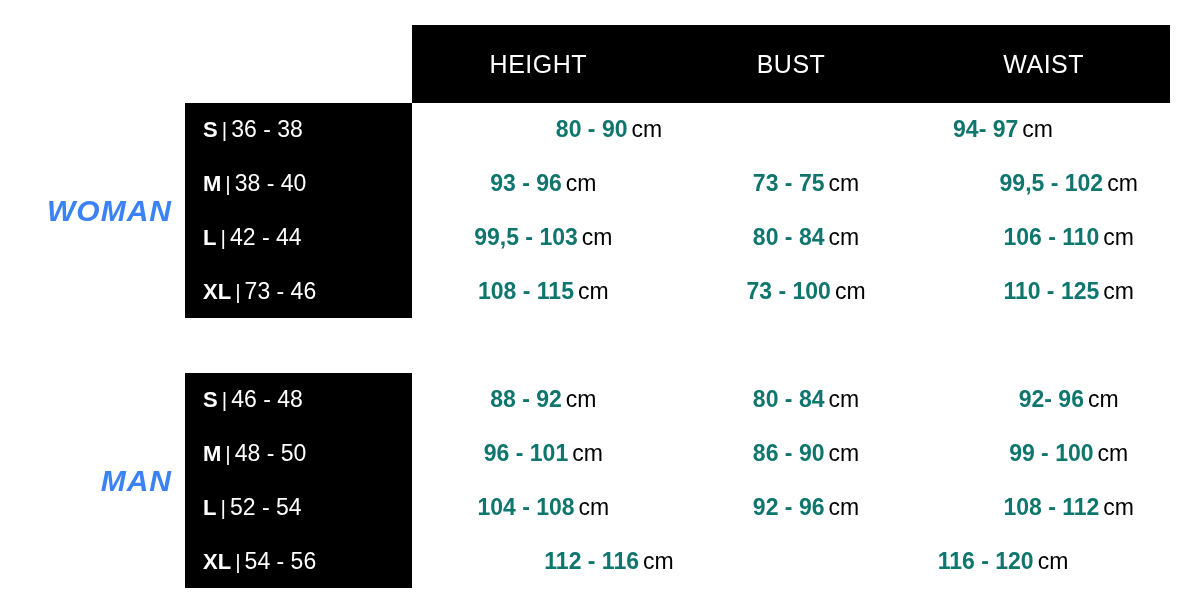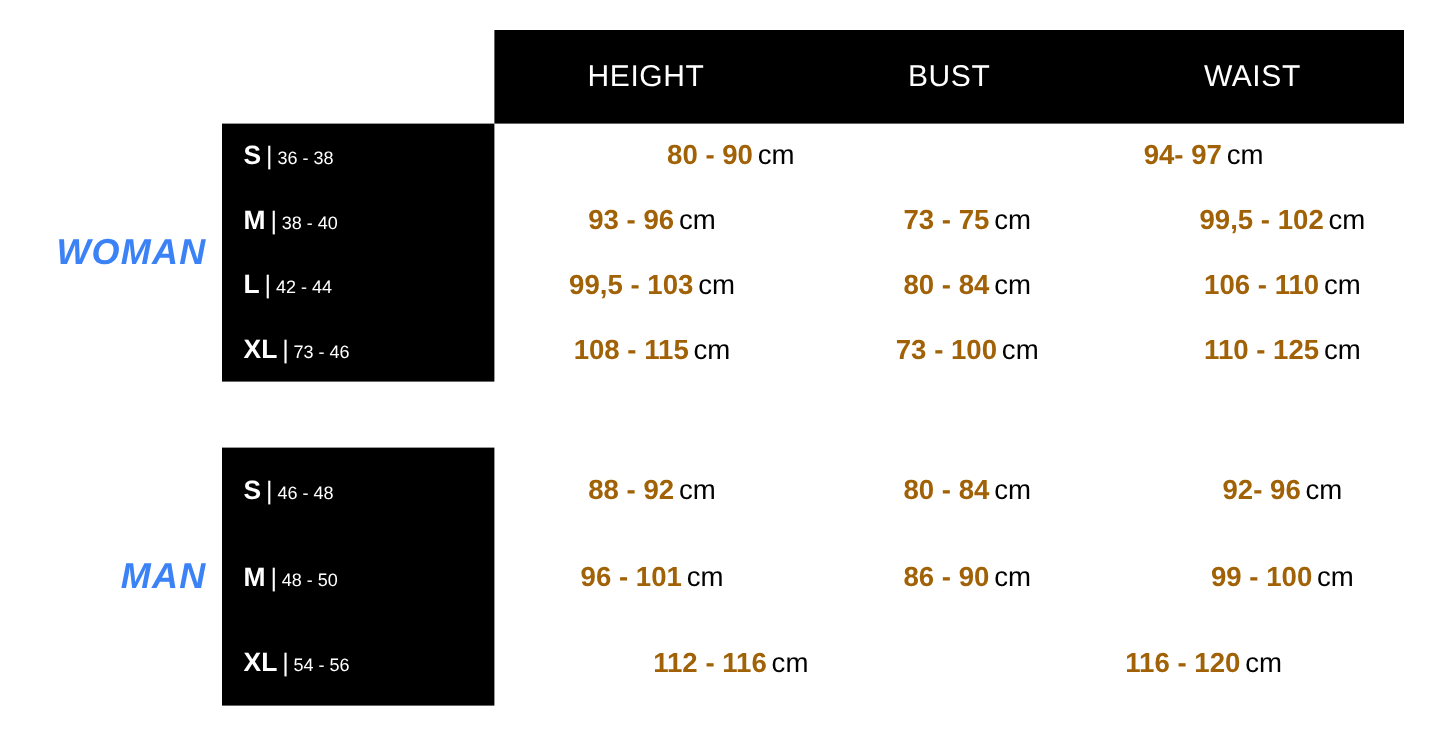--- a/index.html
+++ b/index.html
@@ -105,34 +105,34 @@
   .cell-size .sz {
     font-weight: bold;
     font-size: 22px;
   }
   .cell-size .sep {
     font-weight: normal;
     padding: 0 4px;
   }
   .cell-size .num {
     font-weight: normal;
-    font-size: 15px;
+    font-size: 23px;
     text-align: center;
   }
 
   .cell-measure {
     flex: 1 1 0;
     text-align: center;
     font-size: 23px;
     color: #3a3a3a;
     white-space: nowrap;
   }
   .cell-measure .val {
     font-weight: bold;
-    color: #a16207;
+    color: #0f766e;
   }
   .cell-measure .unit {
     font-weight: normal;
     color: #000000;
     padding-left: 4px;
   }
 </style>
 </head>
 <body>
 
@@ -236,20 +236,34 @@
         <span class="val">96 - 101</span><span class="unit">cm</span>
       </div>
       <div class="cell-measure">
         <span class="val">86 - 90</span><span class="unit">cm</span>
       </div>
       <div class="cell-measure">
         <span class="val">99 - 100</span><span class="unit">cm</span>
       </div>
     </div>
 
+    <div class="row">
+      <div class="cell-size">
+        <span class="sz">L</span><span class="sep">|</span><span class="num">52 - 54</span>
+      </div>
+      <div class="cell-measure">
+        <span class="val">104 - 108</span><span class="unit">cm</span>
+      </div>
+      <div class="cell-measure">
+        <span class="val">92 - 96</span><span class="unit">cm</span>
+      </div>
+      <div class="cell-measure">
+        <span class="val">108 - 112</span><span class="unit">cm</span>
+      </div>
+    </div>
 
     <div class="row">
       <div class="cell-size">
         <span class="sz">XL</span><span class="sep">|</span><span class="num">54 - 56</span>
       </div>
       <div class="cell-measure">
         <span class="val">112 - 116</span><span class="unit">cm</span>
       </div>
       <div class="cell-measure">
         <span class="val">116 - 120</span><span class="unit">cm</span>

